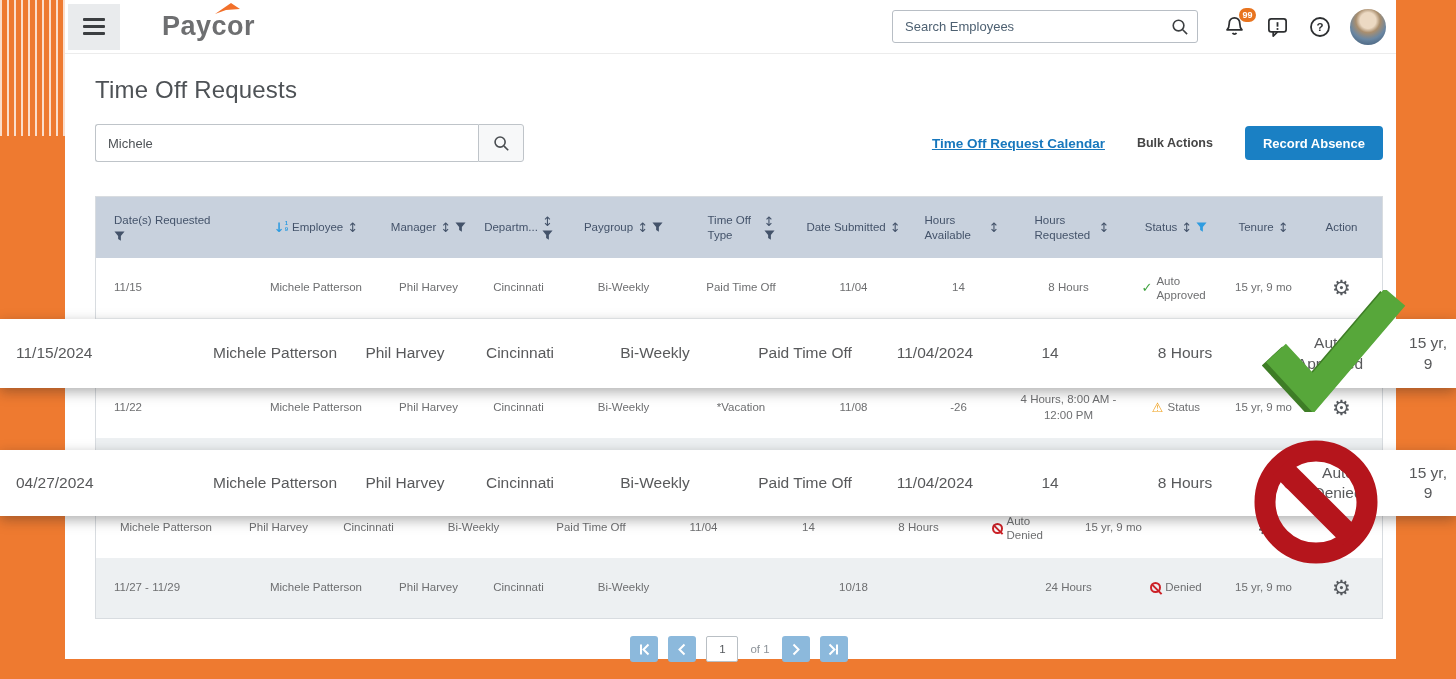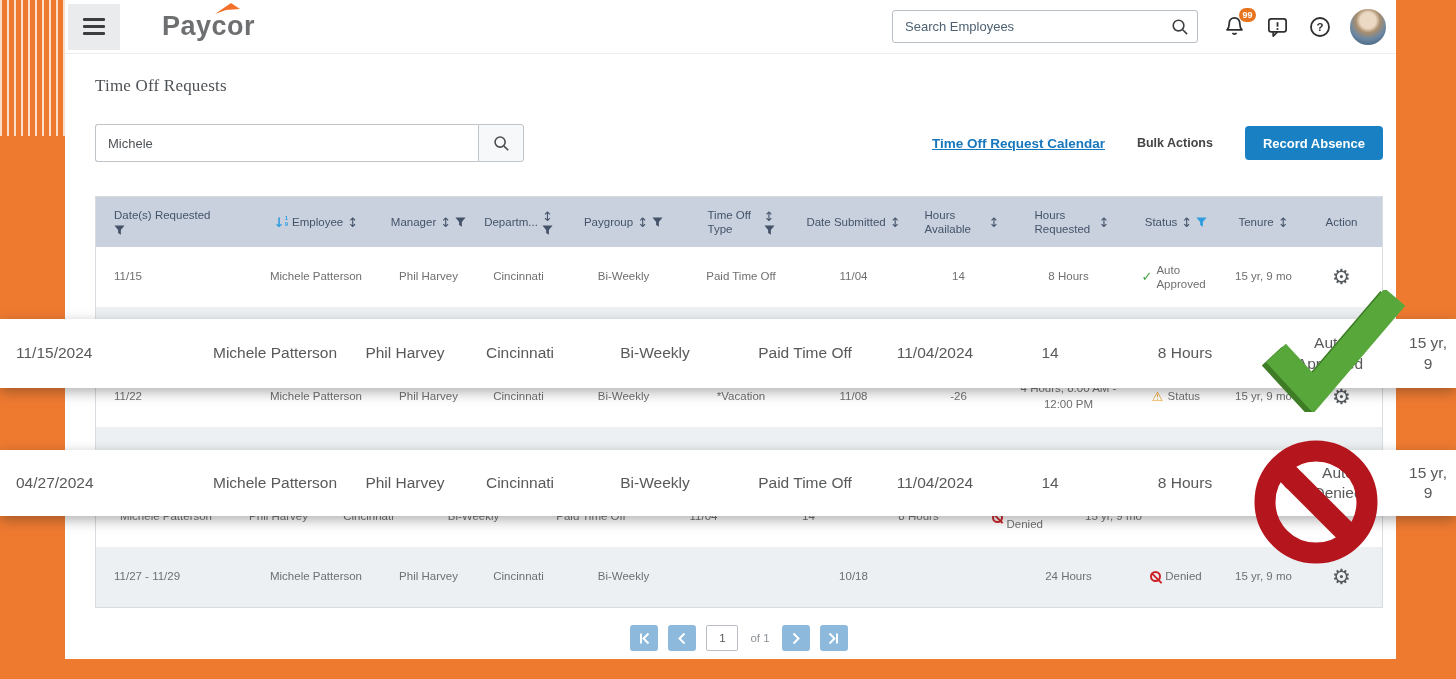--- a/index.html
+++ b/index.html
@@ -25,36 +25,36 @@
   .searchbox .mag { position:absolute; right:9px; top:7px; }
   .icon-btn { position:relative; background:none; border:none; cursor:pointer; width:26px; height:26px;
     display:flex; align-items:center; justify-content:center; }
   .badge { position:absolute; top:-6px; right:-9px; min-width:17px; height:14px; padding:0 3px; background:#e8741f;
     border-radius:8px; color:#fff; font-size:9px; font-weight:bold; line-height:14px; text-align:center; }
   .avatar { width:36px; height:36px; border-radius:50%; border:none; cursor:pointer;
     background:radial-gradient(circle at 50% 32%, #ecd9c3 0 26%, #a98e6e 40%, #6b87a2 62%, #35506c 100%); }
 
   
   .content { padding:0 13px 0 30px; }
-  h1 { margin:22px 0 0; font-size:17px; font-weight:400; color:#4e5256; height:28px; letter-spacing:.2px;font-family:Liberation Serif, serif; }
+  h1 { margin:22px 0 0; font-size:24px; font-weight:400; color:#4e5256; height:28px; letter-spacing:.2px; }
   .searchrow { margin-top:20px; height:38px; display:flex; align-items:center; justify-content:space-between; }
   .filterbox { display:flex; height:38px;border-radius:10px; }
   .filterbox input { width:383px; height:38px; border:1px solid #bfc4c9; border-right:none; border-radius:3px 0 0 3px;
     padding:0 12px; font-size:13px; color:#4f5357; font-family:"Liberation Sans",sans-serif; }
   .filterbtn { width:46px; height:38px; border:1px solid #bfc4c9; border-radius:0 3px 3px 0; background:#f7f8f9;
     display:flex; align-items:center; justify-content:center; cursor:pointer; }
   .actions { display:flex; align-items:center; gap:32px; }
   .callink { font-size:13.5px; font-weight:bold; color:#1777bd; text-decoration:underline; cursor:pointer; }
   .bulk { font-size:12.5px; font-weight:bold; color:#454545; cursor:pointer; }
   .recbtn { height:34px; padding:0 18px; background:#1a80c4; color:#fff; border:none; border-radius:4px;
     font-size:13px; font-weight:bold; cursor:pointer; font-family:"Liberation Sans",sans-serif; }
 
   
   .grid { margin-top:34px; border:1px solid #d8dce0; }
-  .ghead { display:flex; height:50px; background:#c8d1dd; color:#44536a; font-size:11.5px;justify-content:center; }
+  .ghead { display:flex; height:61px; background:#c8d1dd; color:#44536a; font-size:11.5px;justify-content:center; }
   .hc { display:flex; align-items:center; justify-content:center; gap:4px; padding:2px; }
   .hc .lbl { line-height:1.25; }
   .hc.left { justify-content:flex-start; padding-left:18px; }
   .c0{width:150px}.c1{width:140px}.c2{width:85px}.c3{width:95px}.c4{width:115px}.c5{width:120px}
   .c6{width:105px}.c7{width:105px}.c8{width:115px}.c9{width:100px}.c10{width:75px}.c11{flex:1}
   .col0-stack { display:flex; flex-direction:column; align-items:flex-start; gap:3px; }
   .icostack { display:flex; flex-direction:column; align-items:center; gap:1px; }
   .sortg { font-family:"DejaVu Sans",sans-serif; font-size:13px; color:#44536a; }
   .sorted { color:#2f9ce0; font-weight:bold; display:flex; align-items:flex-start; }
   .sorted .arr { font-family:"DejaVu Sans",sans-serif; font-size:13px; }

